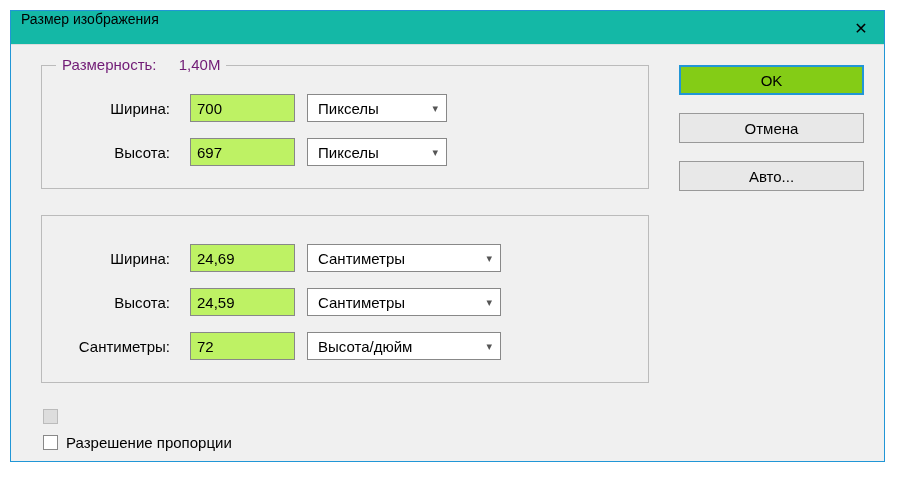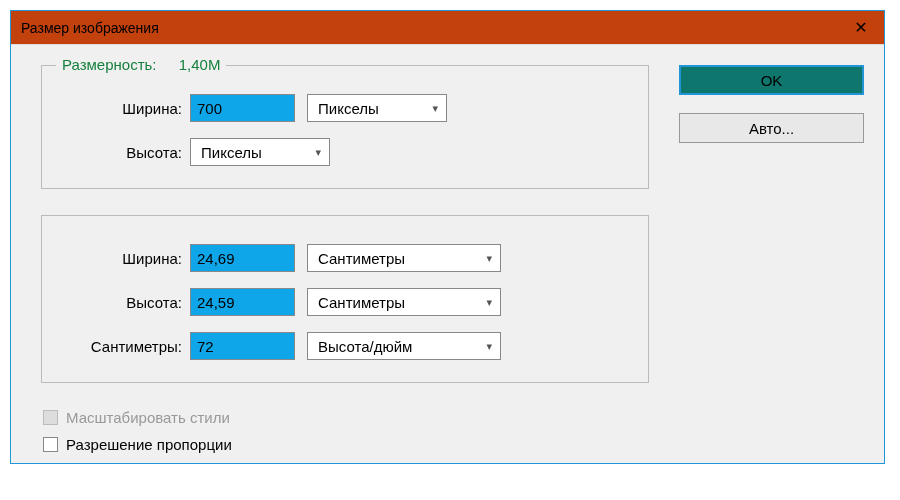--- a/index.html
+++ b/index.html
@@ -5,22 +5,21 @@
   * { box-sizing: border-box; font-family: Arial, sans-serif; }
   body { margin: 0; background: #fff; padding: 10px; }
   .dialog {
     width: 875px;
     border: 1px solid #2196d6;
     background: #f0f0f0;
   }
   .titlebar {
     display: flex;
     justify-content: space-between;
-    align-items: center;
-    background: #c2410c;
+    background: #14b8a6;
     border-bottom: 1px solid #ddd;
     height: 34px;
     padding: 0 0 0 10px;
   }
   .titlebar-title { font-size: 14px; color: #000; }
   .close-btn {
     width: 46px; height: 34px;
     display: flex; align-items: center; justify-content: center;
     font-size: 16px; cursor: pointer;
   }
@@ -37,39 +36,39 @@
     padding: 28px 18px 22px 18px;
     margin-bottom: 26px;
   }
   .group-legend {
     position: absolute;
     top: -10px;
     left: 14px;
     background: #f0f0f0;
     padding: 0 6px;
     font-size: 15px;
-    color: #15803d;
+    color: #701a75;
   }
   .row {
     display: flex;
     align-items: center;
     margin-bottom: 16px;
   }
   .row:last-child { margin-bottom: 0; }
   .row-label {
     width: 130px;
     text-align: right;
     font-size: 15px;
-    padding-right: 8px;
+    padding-right: 20px;
   }
   .text-input {
     width: 105px;
     height: 28px;
     border: 1px solid #888;
-    background: #0ea5e9;
+    background: #bef264;
     font-size: 15px;
     padding: 0 6px;
     margin-right: 12px;
   }
   .select {
     height: 28px;
     border: 1px solid #888;
     background: #fff;
     display: flex;
     align-items: center;
@@ -90,21 +89,21 @@
     background: #e8e8e8;
     font-size: 15px;
     display: flex;
     align-items: center;
     justify-content: center;
     cursor: pointer;
     margin-bottom: 18px;
   }
   .btn.primary {
     border: 2px solid #2196d6;
-    background: #0f766e;
+    background: #84cc16;
   }
   .checkbox-row {
     display: flex;
     align-items: center;
     font-size: 15px;
     margin-bottom: 10px;
     margin-left: 2px;
   }
   .checkbox {
     width: 15px; height: 15px;
@@ -140,20 +139,21 @@
           <div class="row-label">Ширина:</div>
           <input class="text-input" value="700" style="">
           <div class="select sm">
             <span>Пикселы</span>
             <span class="chev">▾</span>
           </div>
         </div>
 
         <div class="row">
           <div class="row-label">Высота:</div>
+          <input class="text-input" value="697" style="">
           <div class="select sm">
             <span>Пикселы</span>
             <span class="chev">▾</span>
           </div>
         </div>
       </div>
 
       <div class="group">
 
         <div class="row">
@@ -179,32 +179,34 @@
           <input class="text-input" value="72" style="">
           <div class="select lg">
             <span>Высота/дюйм</span>
             <span class="chev">▾</span>
           </div>
         </div>
       </div>
 
       <div class="checkbox-row">
         <div class="checkbox disabled"></div>
-        <span class="disabled-text">Масштабировать стили</span>
       </div>
 
       <div class="checkbox-row">
         <div class="checkbox"></div>
         <span>Разрешение пропорции</span>
       </div>
 
     </div>
 
     <div class="right">
       <div class="btn primary">
         <span>OK</span>
       </div>
       <div class="btn">
+        <span>Отмена</span>
+      </div>
+      <div class="btn">
         <span>Авто...</span>
       </div>
     </div>
   </div>
 </div>
 
 </body></html>

